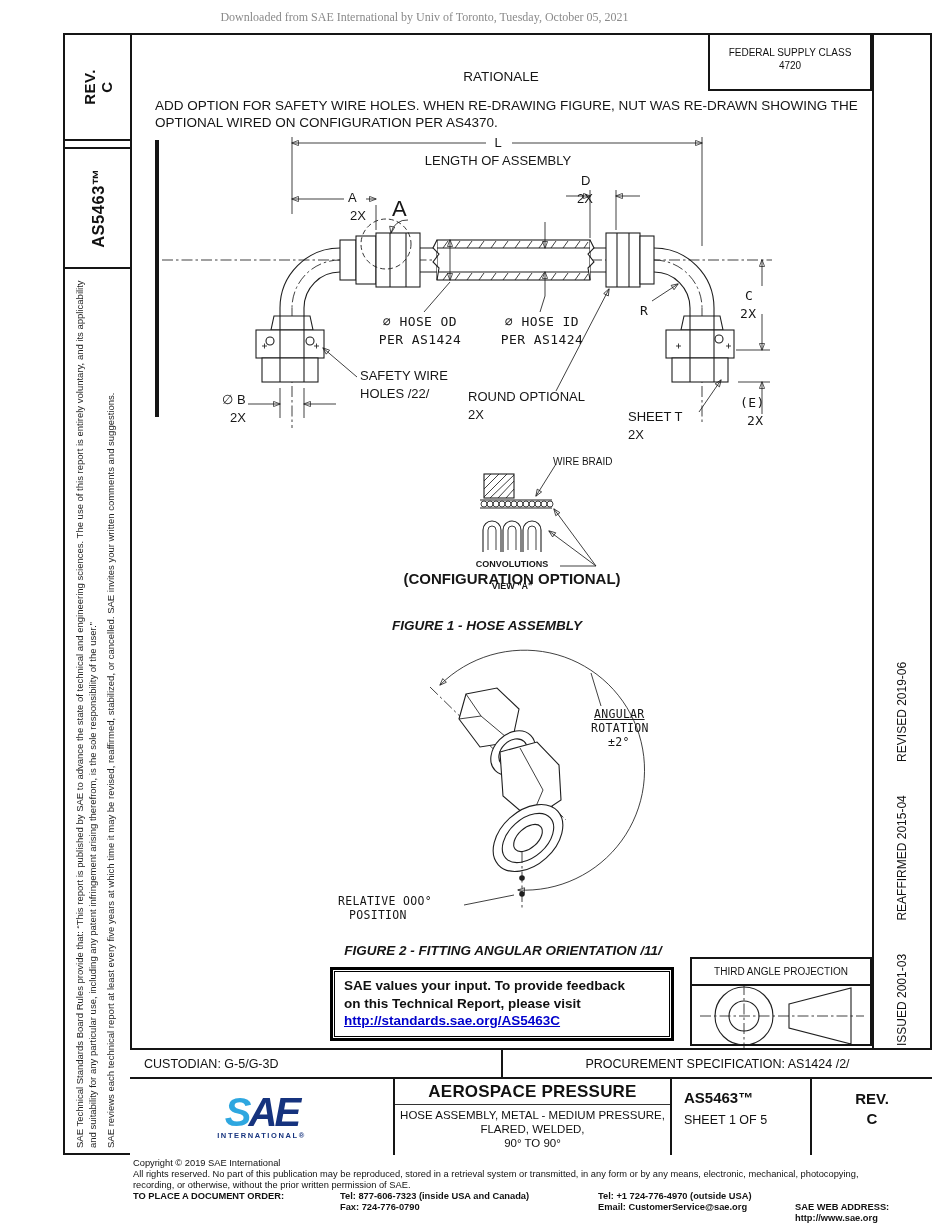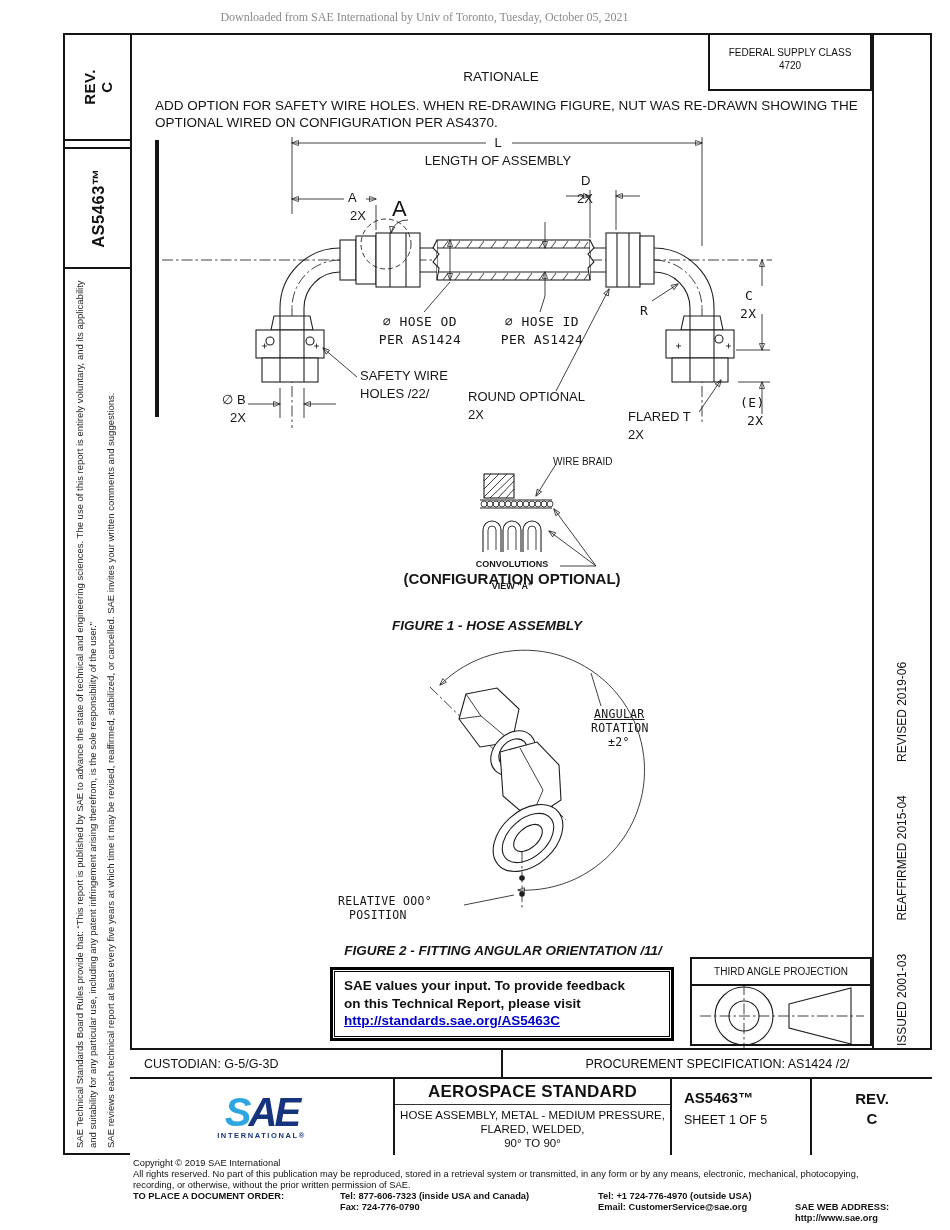--- a/index.html
+++ b/index.html
@@ -261,21 +261,21 @@
 <div class="lb mono13 ctr" style="left:420px;top:314px;">∅ HOSE OD</div>
 <div class="lb mono13 ctr" style="left:420px;top:332px;">PER AS1424</div>
 <div class="lb mono13 ctr" style="left:542px;top:314px;">∅ HOSE ID</div>
 <div class="lb mono13 ctr" style="left:542px;top:332px;">PER AS1424</div>
 <div class="lb sans13" style="left:360px;top:368px;">SAFETY WIRE</div>
 <div class="lb sans13" style="left:360px;top:386px;">HOLES /22/</div>
 <div class="lb sans13" style="left:222px;top:392px;">∅ B</div>
 <div class="lb sans13" style="left:230px;top:410px;">2X</div>
 <div class="lb sans13" style="left:468px;top:389px;">ROUND OPTIONAL</div>
 <div class="lb sans13" style="left:468px;top:407px;">2X</div>
-<div class="lb sans13" style="left:628px;top:409px;">FLARED T</div>
+<div class="lb sans13" style="left:628px;top:409px;">SHEET T</div>
 <div class="lb sans13" style="left:628px;top:427px;">2X</div>
 <div class="lb mono13" style="left:640px;top:303px;">R</div>
 <div class="lb mono13" style="left:745px;top:288px;">C</div>
 <div class="lb mono13" style="left:740px;top:306px;">2X</div>
 <div class="lb mono13" style="left:740px;top:395px;">(E)</div>
 <div class="lb mono13" style="left:747px;top:413px;">2X</div>
 <div class="lb" style="left:553px;top:456px;font-size:10px;">WIRE BRAID</div>
 <div class="lb ctr" style="left:512px;top:559px;font-size:9px;font-weight:bold;">CONVOLUTIONS</div>
 <div class="lb ctr" style="left:512px;top:570px;font-size:15px;font-weight:bold;">(CONFIGURATION OPTIONAL)</div>
 <div class="lb ctr" style="left:512px;top:581px;font-size:9px;font-weight:bold;">VIEW "A"</div>
@@ -303,21 +303,21 @@
   <div class="c1">CUSTODIAN: G-5/G-3D</div>
   <div class="c2">PROCUREMENT SPECIFICATION: AS1424 /2/</div>
 </div>
 
 <div class="row-title">
   <div class="cell logo-cell">
     <div class="logo-sae"><span style="color:#2EA7E0;">S</span><span style="color:#16337E;">A</span><span style="color:#16337E;">E</span></div>
     <div class="logo-sub" style="color:#16337E;">INTERNATIONAL®</div>
   </div>
   <div class="cell title-cell">
-    <div class="hd">AEROSPACE STANDARD</div>
+    <div class="hd">AEROSPACE PRESSURE</div>
     <div class="st">
       <div>HOSE ASSEMBLY, METAL - MEDIUM PRESSURE,</div>
       <div>FLARED, WELDED,</div>
       <div>90° TO 90°</div>
     </div>
   </div>
   <div class="cell num-cell">
     <div class="n1">AS5463™</div>
     <div class="n2">SHEET 1 OF 5</div>
   </div>

